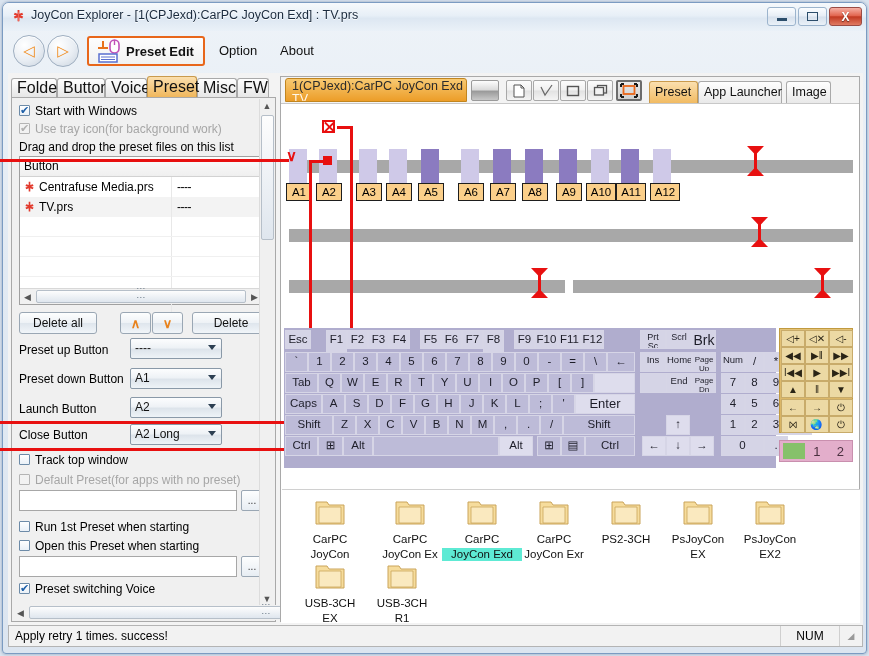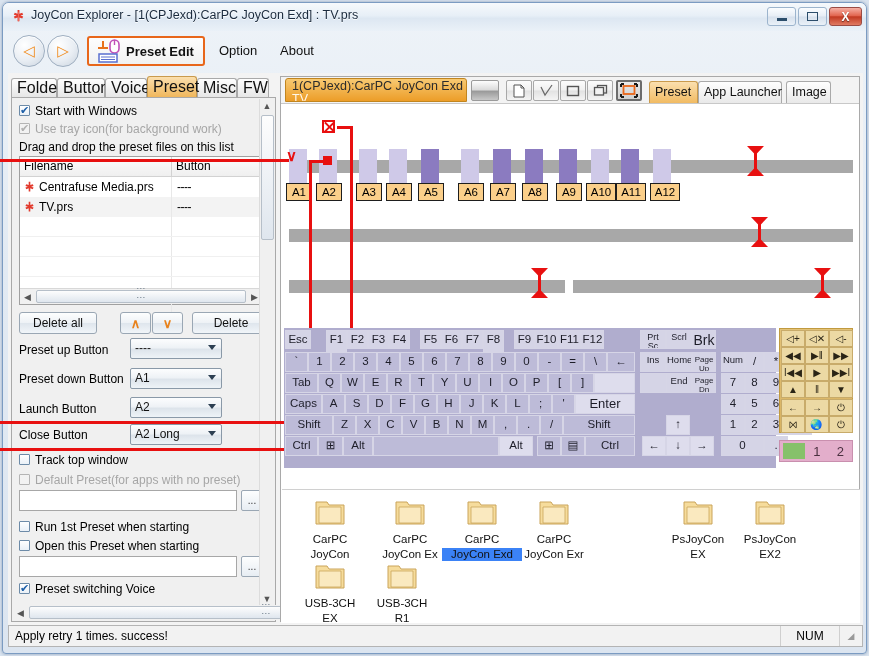--- a/index.html
+++ b/index.html
@@ -301,21 +301,21 @@
   #ch-green { width:22px; height:16px; background:#86c16a; margin-left:3px; }
   #ch-panel .n { flex:1; text-align:center; font-size:13px; color:#4a3040; }
 
   
   #folders {
     position:absolute; left:1px; top:385px; width:578px; height:134px;
     border-top:1px solid #d0d0d0; background:#fff;
   }
   .fitem { position:absolute; width:80px; text-align:center; }
   .fitem .lbl{ font-size:11.5px; color:#111; line-height:13px; margin-top:2px; }
-  .fitem .lbl.sel{ background:#3b82f6; }
+  .fitem .lbl.sel{ background:#5eead4; }
   .folder-ico { width:34px; height:30px; margin:0 auto; position:relative; }
 
   
   #statusbar {
     position:absolute; left:5px; bottom:6px; width:855px; height:22px;
     border:1px solid #b4b4b4; background:#f2f2f2; display:flex; align-items:center;
   }
   #status-text { font-size:12px; padding-left:6px; flex:1; }
   #status-num {
     width:60px; text-align:center; font-size:12px;
@@ -393,21 +393,20 @@
         <div class="chk-row" style="top:6px;">
           <span class="cbox checked"></span><span>Start with Windows</span>
         </div>
         <div class="chk-row dim" style="top:24px;">
           <span class="cbox dis checked"></span><span>Use tray icon(for background work)</span>
         </div>
         <div class="chk-row" style="top:42px;">Drag and drop the preset files on this list</div>
 
         <div id="file-list">
           <div id="fl-head">
-            <div class="col-name">Filename</div>
             <div class="col-btn">Button</div>
           </div>
           <div class="fl-row">
             <div class="c1">
               <svg width="13" height="13" viewBox="0 0 16 16">
                 <path d="M7 1h2v4l3-1 1 2-3 1 3 1-1 2-3-1v4H7v-4l-3 1-1-2 3-1-3-1 1-2 3 1z" fill="#e23b2e"></path>
               </svg>
               <span>Centrafuse Media.prs</span>
             </div>
             <div class="c2">----</div>
@@ -785,20 +784,28 @@
             <div class="lbl sel">JoyCon Exd</div>
           </div>
           <div class="fitem" style="left:232px;top:8px;">
             <svg class="folder-ico" viewBox="0 0 34 30">
               <path d="M3 4h11l2 3h15v19H3z" fill="#f6dc9c" stroke="#caa45a" stroke-width="1"></path>
               <path d="M6 9h22v16H6z" fill="#fae9bf" stroke="#caa45a" stroke-width="0.8"></path>
             </svg>
             <div class="lbl">CarPC</div>
             <div class="lbl">JoyCon Exr</div>
           </div>
+          <div class="fitem" style="left:304px;top:8px;">
+            <svg class="folder-ico" viewBox="0 0 34 30">
+              <path d="M3 4h11l2 3h15v19H3z" fill="#f6dc9c" stroke="#caa45a" stroke-width="1"></path>
+              <path d="M6 9h22v16H6z" fill="#fae9bf" stroke="#caa45a" stroke-width="0.8"></path>
+            </svg>
+            <div class="lbl">PS2-3CH</div>
+            <div class="lbl"></div>
+          </div>
           <div class="fitem" style="left:376px;top:8px;">
             <svg class="folder-ico" viewBox="0 0 34 30">
               <path d="M3 4h11l2 3h15v19H3z" fill="#f6dc9c" stroke="#caa45a" stroke-width="1"></path>
               <path d="M6 9h22v16H6z" fill="#fae9bf" stroke="#caa45a" stroke-width="0.8"></path>
             </svg>
             <div class="lbl">PsJoyCon</div>
             <div class="lbl">EX</div>
           </div>
           <div class="fitem" style="left:448px;top:8px;">
             <svg class="folder-ico" viewBox="0 0 34 30">

